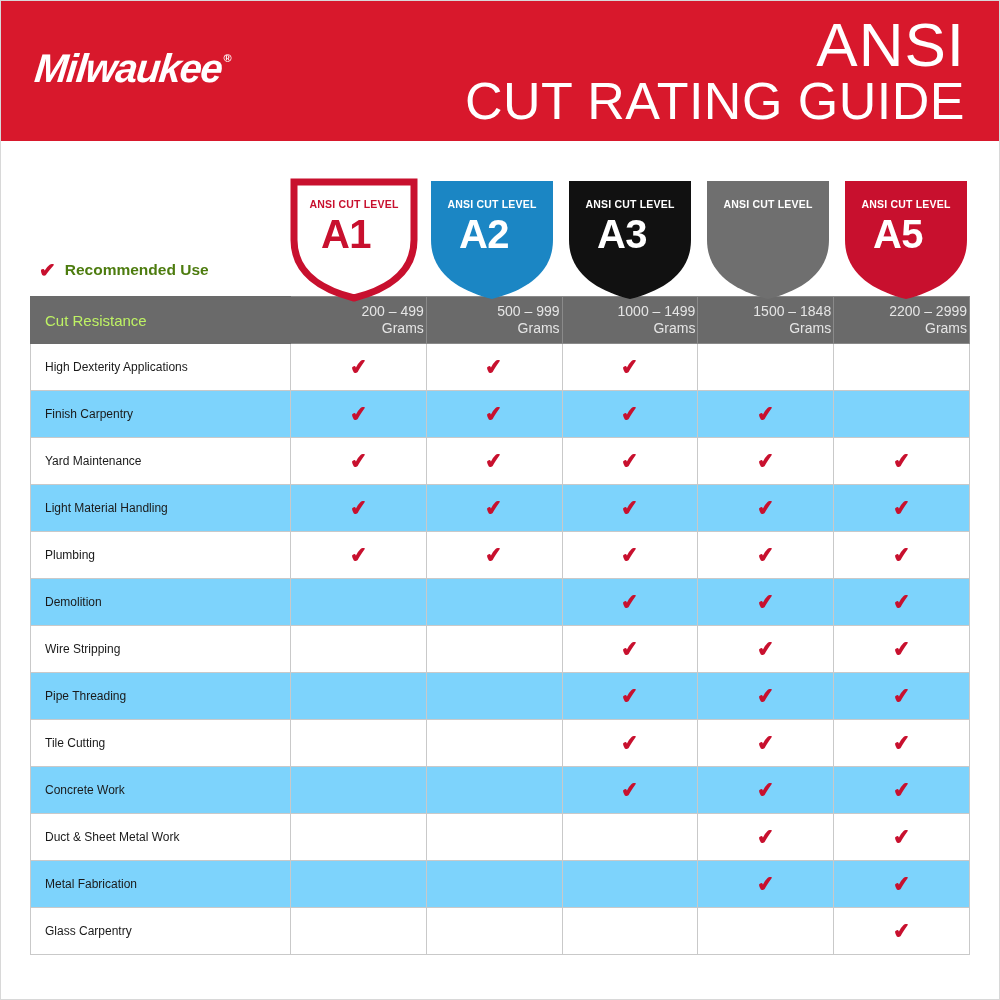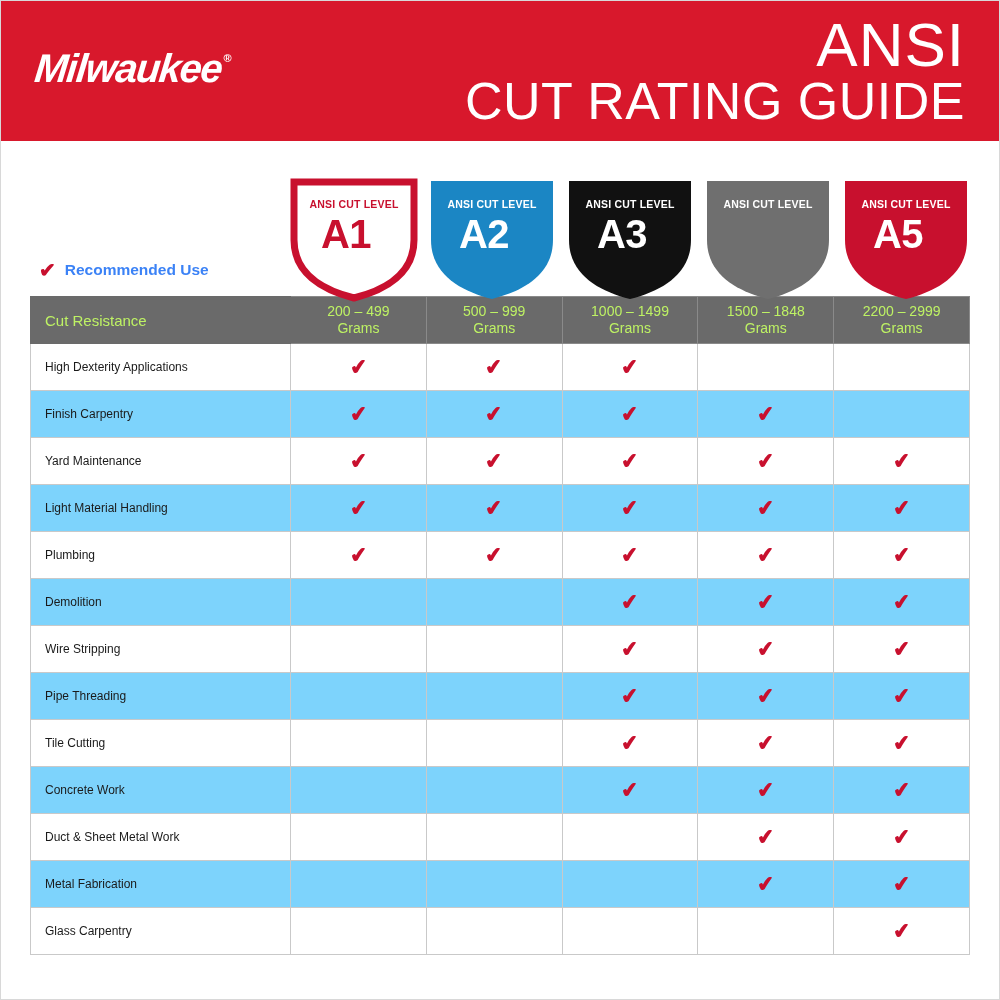--- a/index.html
+++ b/index.html
@@ -131,21 +131,21 @@
   }
   .rec-check {
     color: #c8102e;
     font-size: 20px;
     font-weight: bold;
     line-height: 1;
   }
   .rec-label {
     font-size: 15.5px;
     font-weight: bold;
-    color: #3b82f6;
+    color: #4d7c0f;
   }
 
   
   table.guide {
     border-collapse: collapse;
     width: 940px;
     margin: 0 auto;
     table-layout: fixed;
   }
   table.guide th, table.guide td {
@@ -158,22 +158,22 @@
     text-align: left;
     padding: 9px 0 9px 14px;
     font-size: 15px;
     font-weight: normal;
     height: 47px;
     width: 260px;
     border-color: #6a6a6a;
   }
   thead th.head-col {
     background: #6a6a6a;
-    color: #bef264;
-    text-align: center;
+    color: #e5e5e5;
+    text-align: right;
     font-size: 14px;
     font-weight: normal;
     height: 47px;
     line-height: 1.2;
     padding: 5px 2px;
     border-color: #8a8a8a;
   }
   tbody td.row-label {
     text-align: left;
     padding: 0 0 0 14px;

